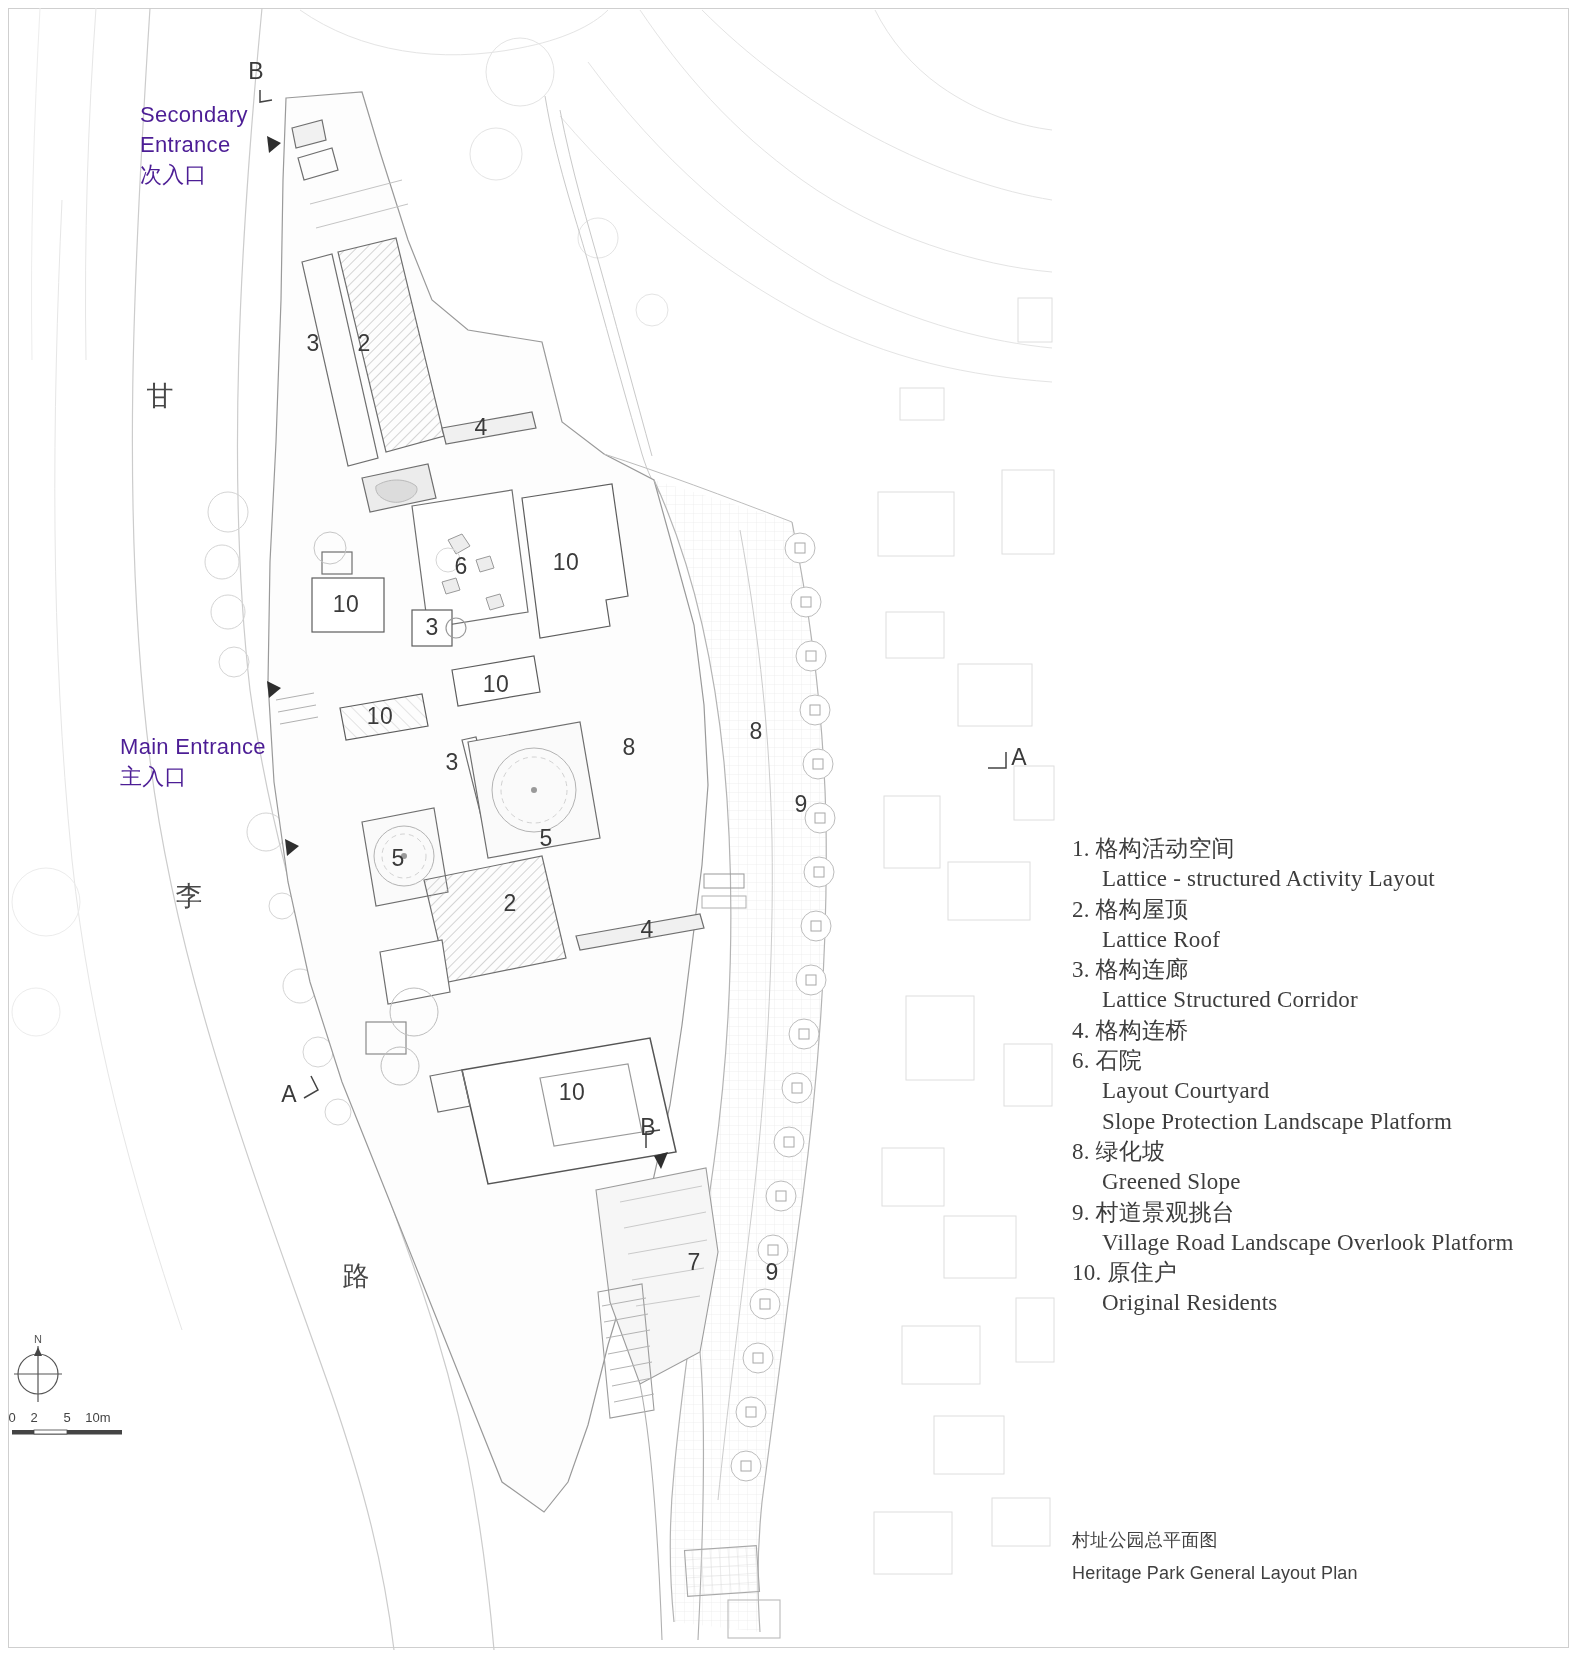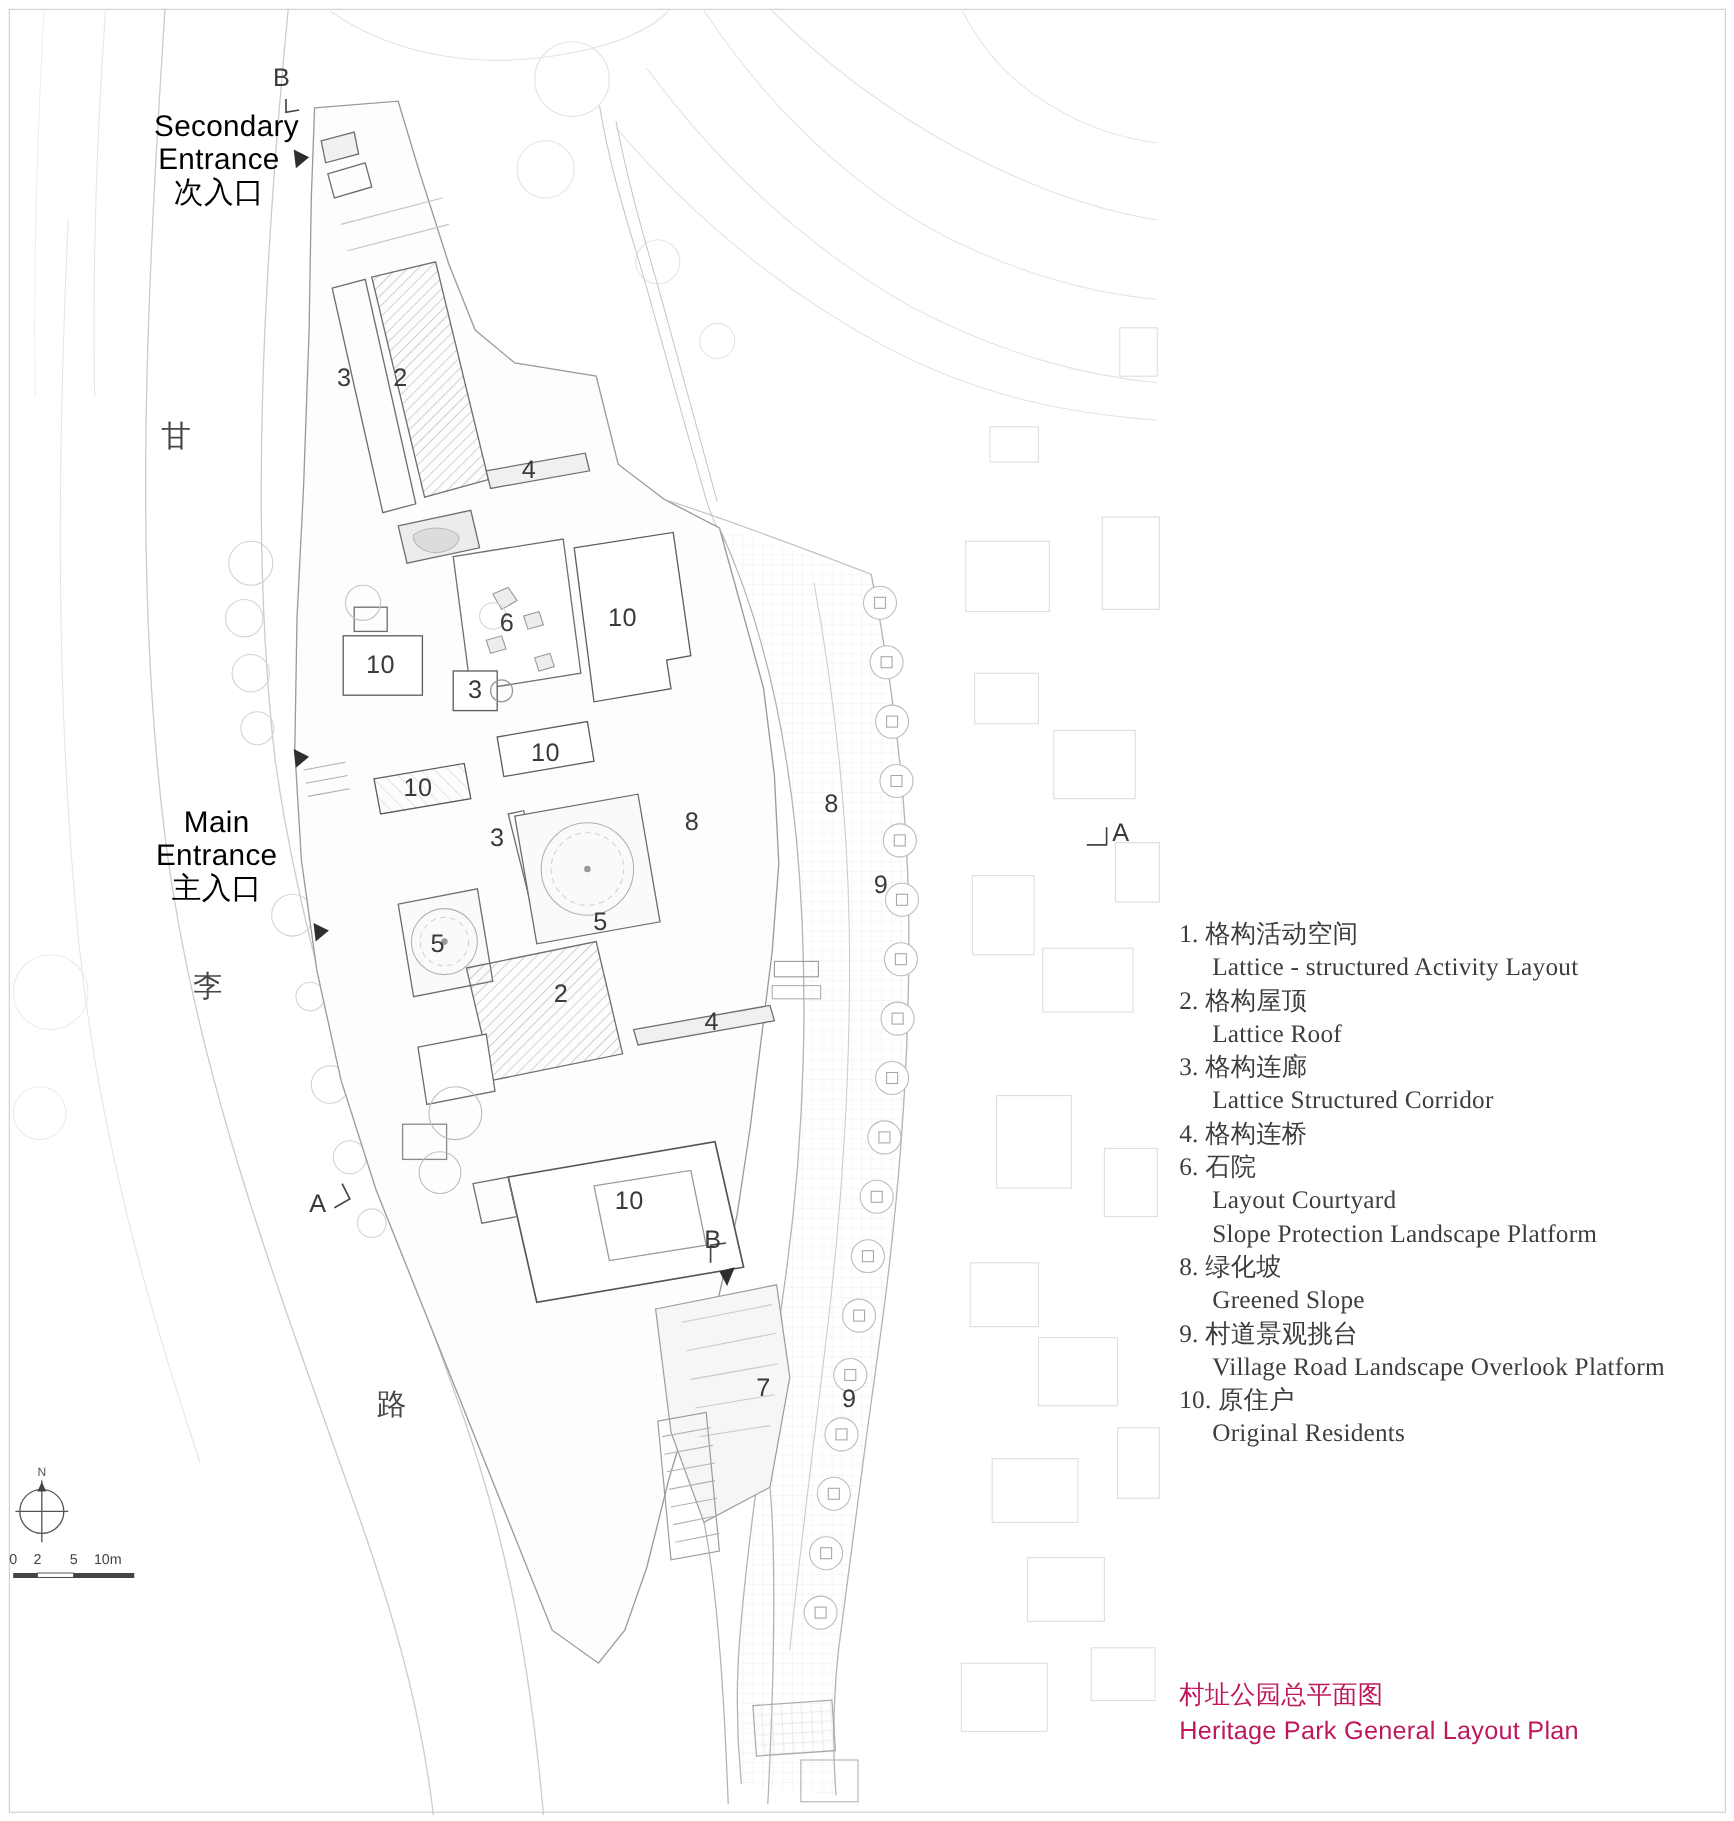--- a/index.html
+++ b/index.html
@@ -5,26 +5,26 @@
   * { margin:0; padding:0; box-sizing:border-box; }
   html,body { background:#ffffff; }
   body { font-family:"Liberation Sans", sans-serif; color:#3b3b3b; }
   .page { position:relative; width:1576px; height:1655px; background:#fff; overflow:hidden; }
   .page-border { position:absolute; left:8px; top:8px; right:7px; bottom:7px; border:1px solid #cfcfcf; pointer-events:none; }
   .plan { position:absolute; left:0; top:0; width:1060px; height:1655px; }
   .plansvg { position:absolute; left:0; top:0; }
   .lbl { position:absolute; transform:translate(-50%,-50%); font-size:23px; color:#3a3a3a; letter-spacing:.4px; white-space:nowrap; line-height:1; }
   .sec { font-size:23px; }
   .street { position:absolute; transform:translate(-50%,-50%); font-size:27px; color:#474747; }
-  .ent { position:absolute; text-align:center; font-size:27px; color:#000000; line-height:30px; letter-spacing:.3px; }
+  .ent { position:absolute; text-align:left; font-size:22px; color:#4c1d95; line-height:30px; letter-spacing:.3px; }
   .north-n { position:absolute; transform:translate(-50%,-50%); font-size:11px; color:#555; }
   .scale-lbl { position:absolute; transform:translate(-50%,0); font-size:13px; color:#444; }
   .legend { position:absolute; left:1072px; top:834px; width:498px; font-size:23px; line-height:30.3px; color:#3d3d3d; letter-spacing:.2px;font-family:Liberation Serif, serif; }
   .legend .en { text-indent:30px; }
-  .titleblock { position:absolute; left:1072px; top:1524px; font-size:23px; line-height:33px; color:#be185d; letter-spacing:.2px; }
+  .titleblock { position:absolute; left:1072px; top:1524px; font-size:18px; line-height:33px; color:#404040; letter-spacing:.2px; }
 </style>
 </head>
 <body>
 
 <div class="page">
   <div class="page-border"></div>
 
   <div class="plan">
     <svg class="plansvg" viewBox="0 0 1060 1655" width="1060" height="1655" xmlns="http://www.w3.org/2000/svg">
       <defs>

